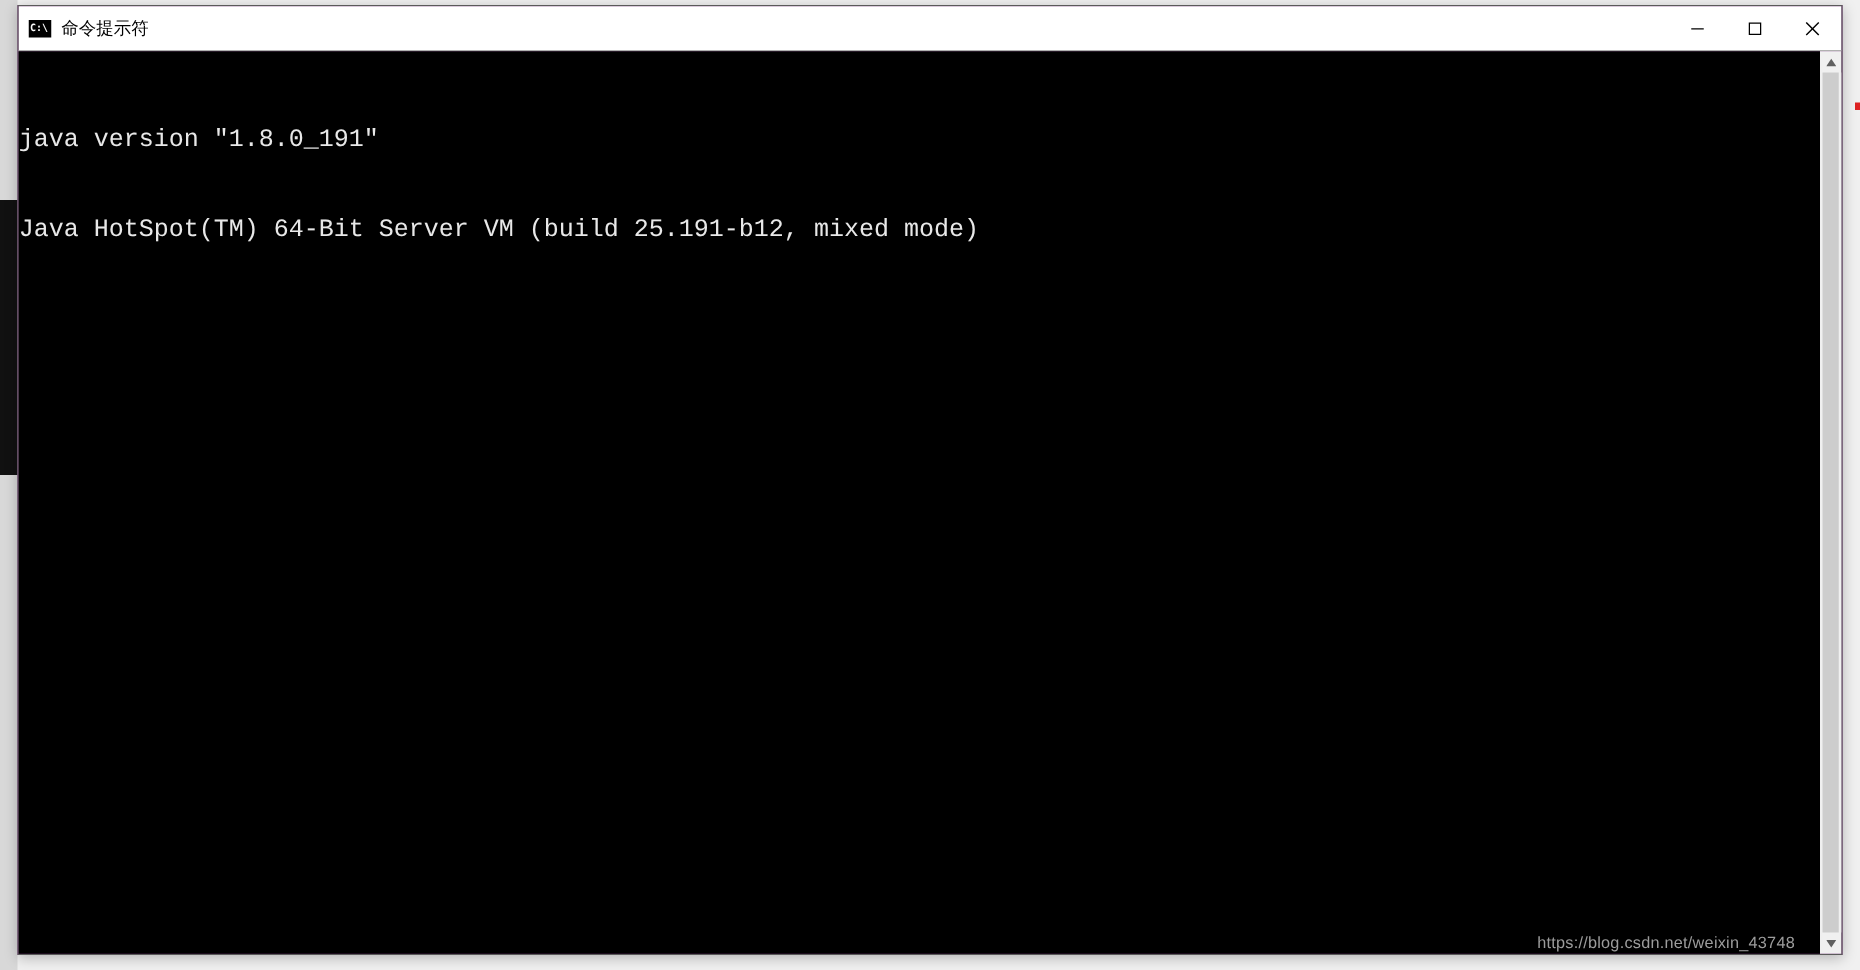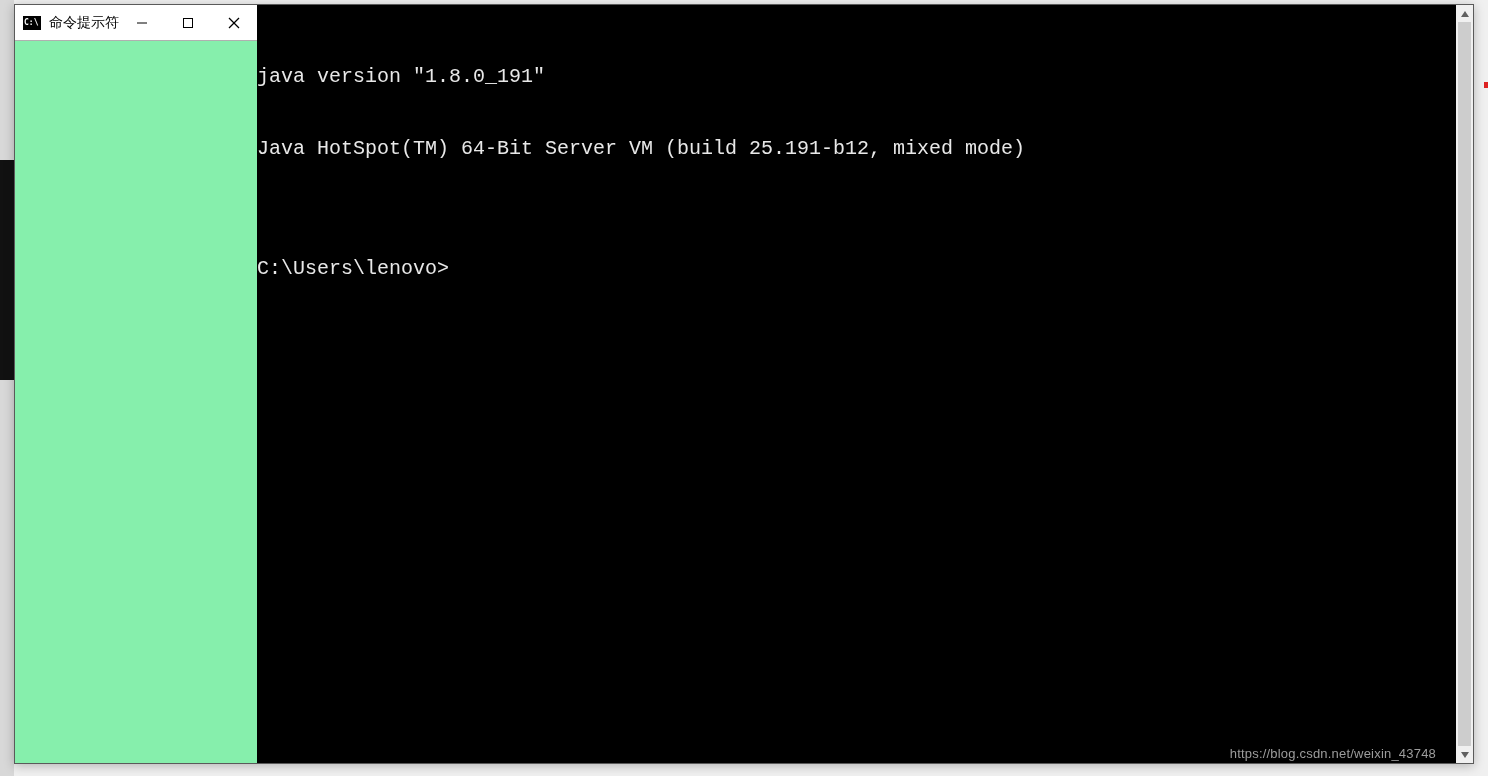--- a/index.html
+++ b/index.html
@@ -6,23 +6,23 @@
   html, body { width: 1488px; height: 776px; overflow: hidden; font-family: "Segoe UI", Tahoma, sans-serif; background: #e8e8e8; }
   .backdrop { position: absolute; inset: 0; background: #f0f0f0; }
   .backdrop .left-strip { position:absolute; left:0; top:0; width:14px; height:100%; background:#d8d8d8; }
   .backdrop .left-strip .blob { position:absolute; top:160px; width:14px; height:220px; background:#111; }
   .backdrop .right-strip { position:absolute; right:0; top:0; width:10px; height:100%; background:#f0f0f0; }
   .backdrop .right-red { position:absolute; right:0; top:82px; width:4px; height:6px; background:#d22; }
   .window {
     position: absolute;
     left: 14px; top: 4px;
     width: 1460px; height: 760px;
-    background: #86efac;
+    background: #701a75;
     border: 1px solid #5a5a5a;
-    display: flex; flex-direction: row;
+    display: flex; flex-direction: column;
     box-shadow: 0 2px 10px rgba(0,0,0,.25);
   }
   .titlebar {
     height: 36px;
     background: #ffffff;
     display: flex; align-items: center;
     border-bottom: 1px solid #b0b0b0;
     flex: 0 0 auto;
     user-select: none;
   }
@@ -121,21 +121,20 @@
           <line x1="11" y1="1" x2="1" y2="11"></line>
         </svg>
     </div>
   </div>
 
   <div class="body">
     <div class="terminal">
       <span class="line">java version "1.8.0_191"</span>
       <span class="line">Java HotSpot(TM) 64-Bit Server VM (build 25.191-b12, mixed mode)</span>
       <span class="line"></span>
-      <span class="line"><span>C:\Users\lenovo&gt;</span><span class="cursor"></span></span>
       <div class="watermark">https://blog.csdn.net/weixin_43748</div>
     </div>
     <div class="scrollbar">
       <div class="arrow">
         <svg viewBox="0 0 8 8">
             <polygon points="4,1 8,7 0,7"></polygon>
           </svg>
       </div>
       <div class="track">
         <div class="thumb"></div>

